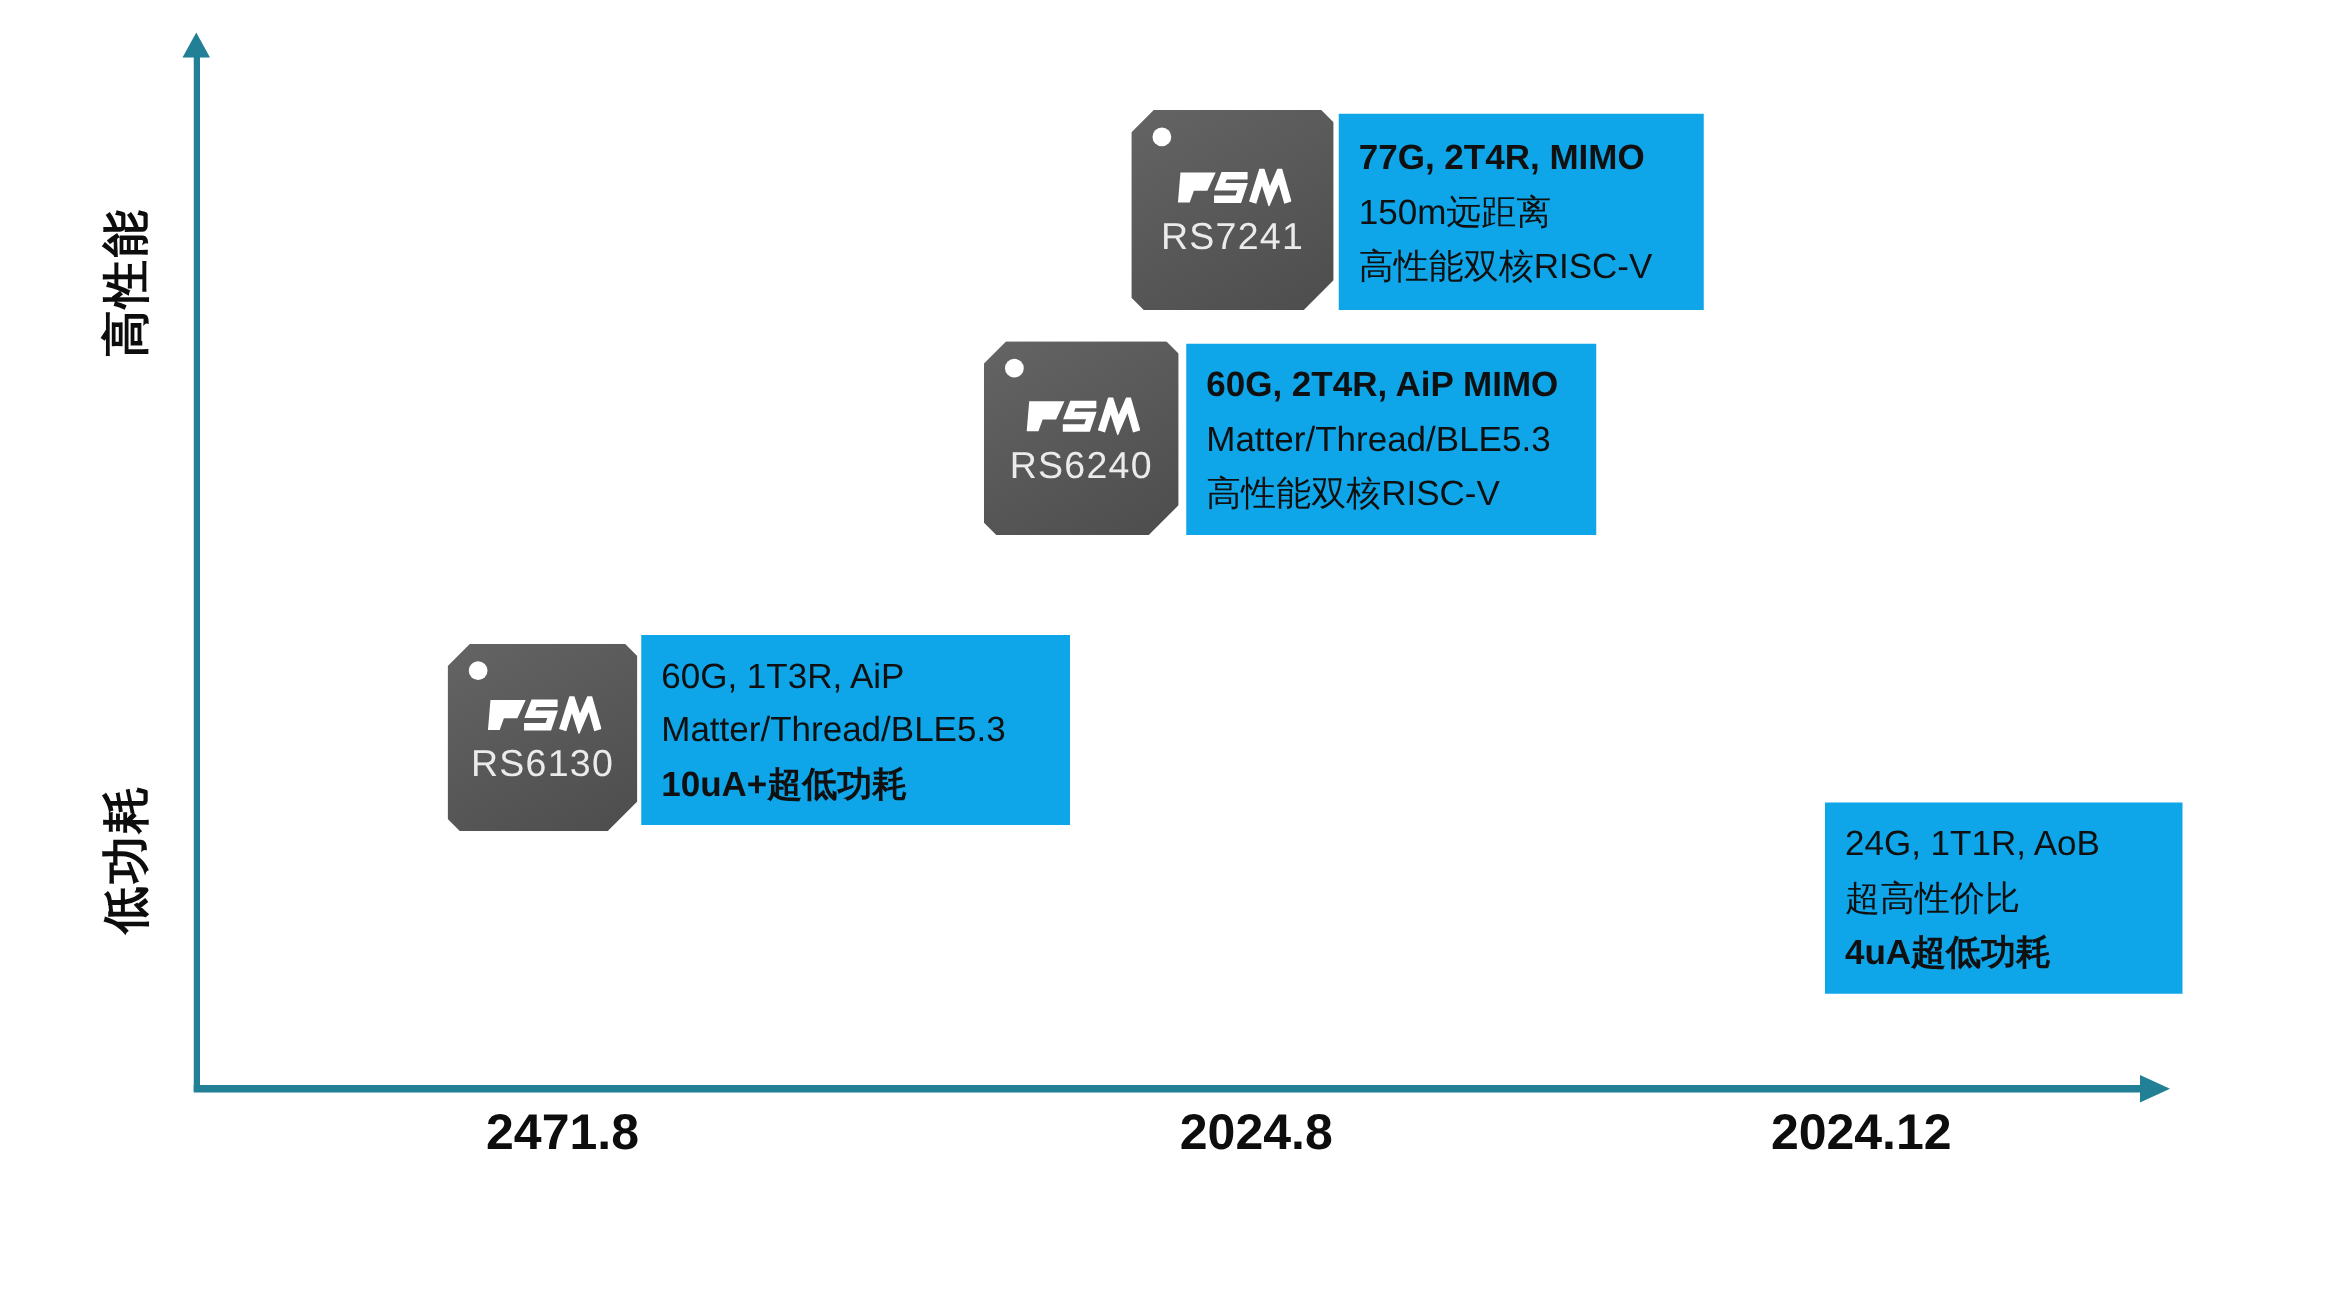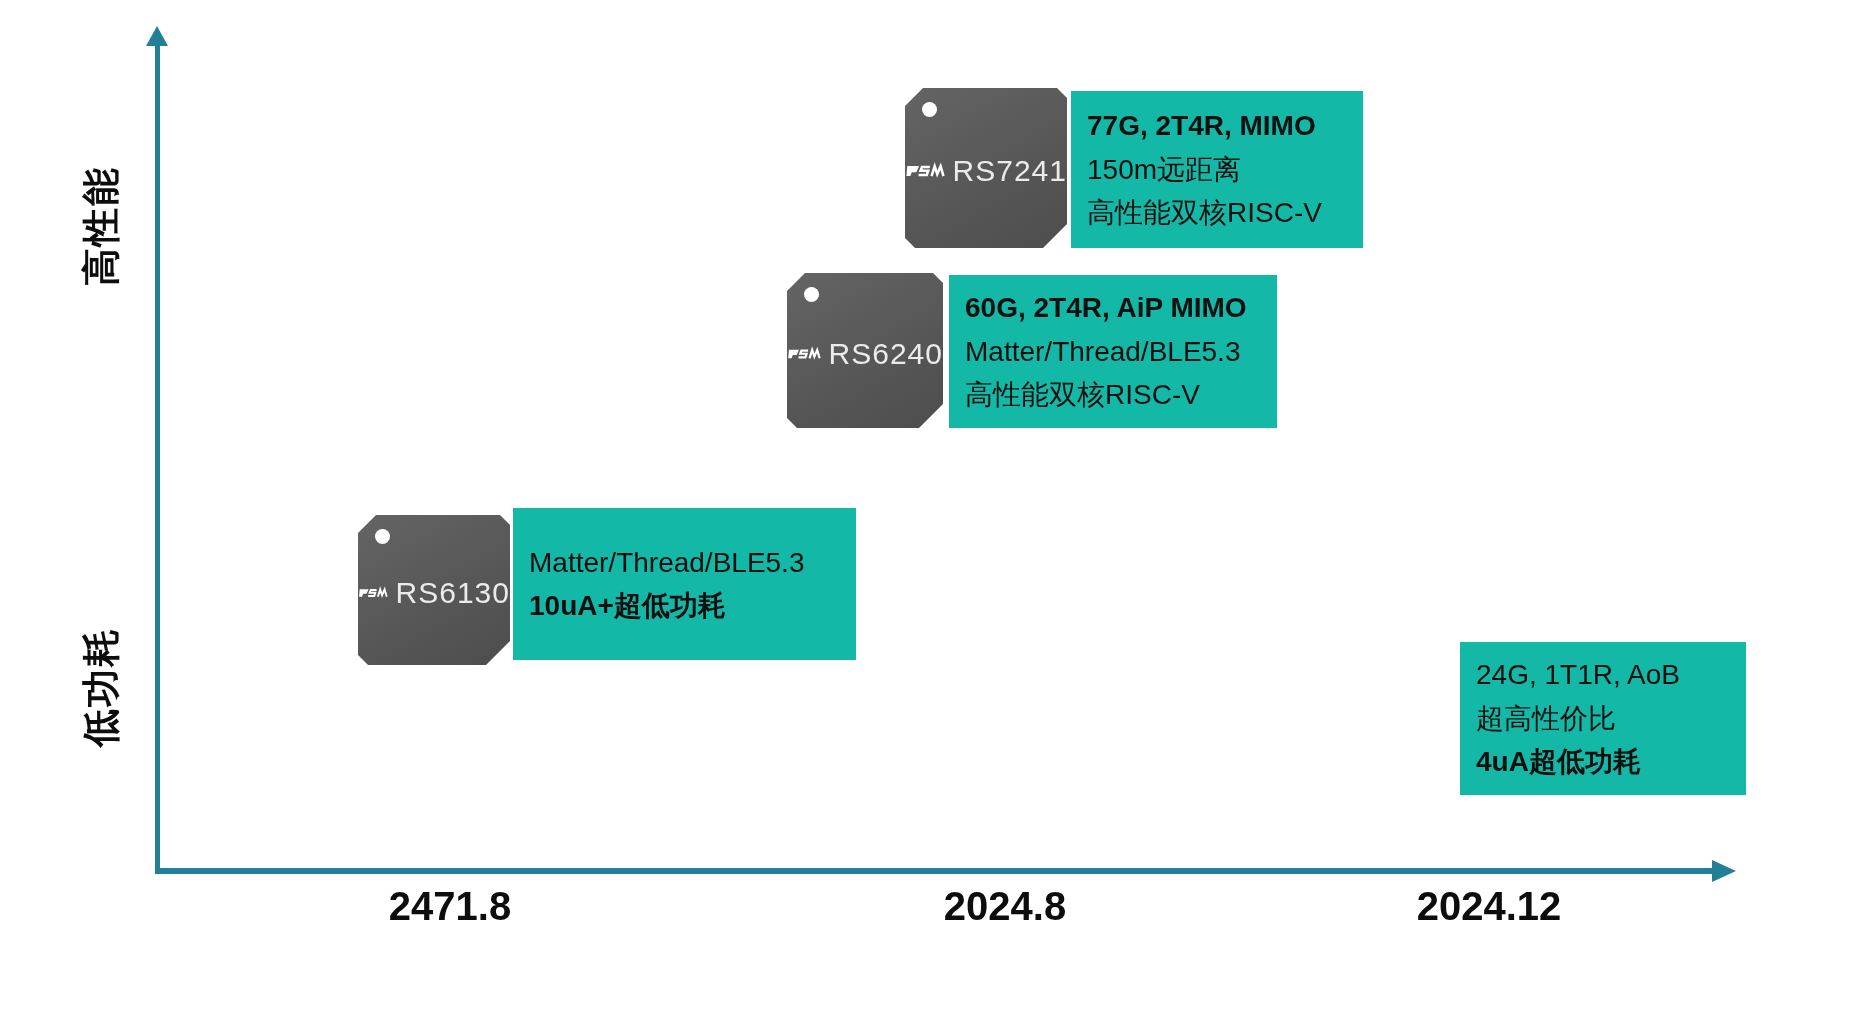--- a/index.html
+++ b/index.html
@@ -24,28 +24,28 @@
   .x-tick{position:absolute;top:884px;font-size:40px;font-weight:bold;color:#0d0d0d;transform:translateX(-50%);white-space:nowrap;}
   .x-tick.t1{left:450px;}
   .x-tick.t2{left:1005px;}
   .x-tick.t3{left:1489px;}
 
   
   .chip{position:absolute;
     background:linear-gradient(150deg,#646464 0%,#565656 60%,#4d4d4d 100%);
     clip-path:polygon(18px 0,calc(100% - 10px) 0,100% 10px,100% calc(100% - 24px),
                       calc(100% - 24px) 100%,10px 100%,0 calc(100% - 10px),0 18px);
-    display:flex;align-items:center;justify-content:center;gap:8px;
+    display:flex;flex-direction:column;align-items:center;justify-content:center;gap:8px;
     box-sizing:border-box;padding-top:6px;}
   .chip .dot{position:absolute;left:17px;top:14px;width:15px;height:15px;border-radius:50%;background:#ffffff;}
   .chip-logo{width:94px;height:30px;display:block;}
   .chip-model{font-size:30px;color:#ebebeb;letter-spacing:1px;white-space:nowrap;}
 
   
-  .spec-box{position:absolute;background:#14b8a6;box-sizing:border-box;
+  .spec-box{position:absolute;background:#0ea5e9;box-sizing:border-box;
     display:flex;flex-direction:column;justify-content:center;padding:14px 16px;}
   .spec-line{font-size:28px;line-height:1.55;color:#101010;white-space:nowrap;}
   .spec-line.b{font-weight:bold;}
 
   
   .chip.rs7241{left:905px;top:88px;width:162px;height:160px;}
   .spec-box.rs7241{left:1071px;top:91px;width:292px;height:157px;}
   .chip.rs6240{left:787px;top:273px;width:156px;height:155px;}
   .spec-box.rs6240{left:949px;top:275px;width:328px;height:153px;}
   .chip.rs6130{left:358px;top:515px;width:152px;height:150px;}
@@ -108,20 +108,21 @@
   <div class="chip rs6130">
     <span class="dot"></span>
     <svg class="chip-logo" viewBox="0 0 140 40" xmlns="http://www.w3.org/2000/svg">
       <path d="M8 2 L50 2 L40 24 L24 24 L19 38 L5 38 Z" fill="#ffffff"></path>
       <path d="M88 6 H60 L55 19 H82 L77 34 H48" fill="none" stroke="#ffffff" stroke-width="9"></path>
       <path d="M94 38 L105 3 L114 31 L126 3 L136 38" fill="none" stroke="#ffffff" stroke-width="9"></path>
     </svg>
     <span class="chip-model">RS6130</span>
   </div>
   <div class="spec-box rs6130">
+    <div class="spec-line">60G, 1T3R, AiP</div>
     <div class="spec-line">Matter/Thread/BLE5.3</div>
     <div class="spec-line b">10uA+超低功耗</div>
   </div>
 
   <div class="spec-box rs2111">
     <div class="spec-line">24G, 1T1R, AoB</div>
     <div class="spec-line">超高性价比</div>
     <div class="spec-line b">4uA超低功耗</div>
   </div>
 

